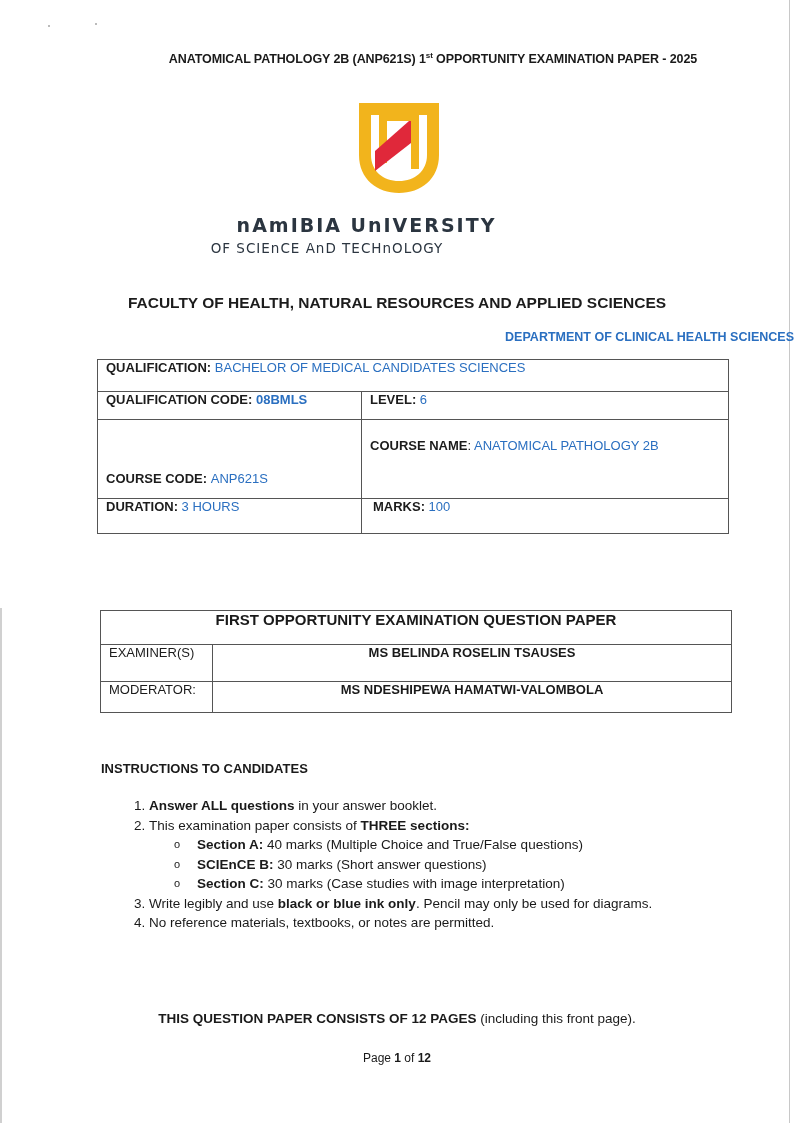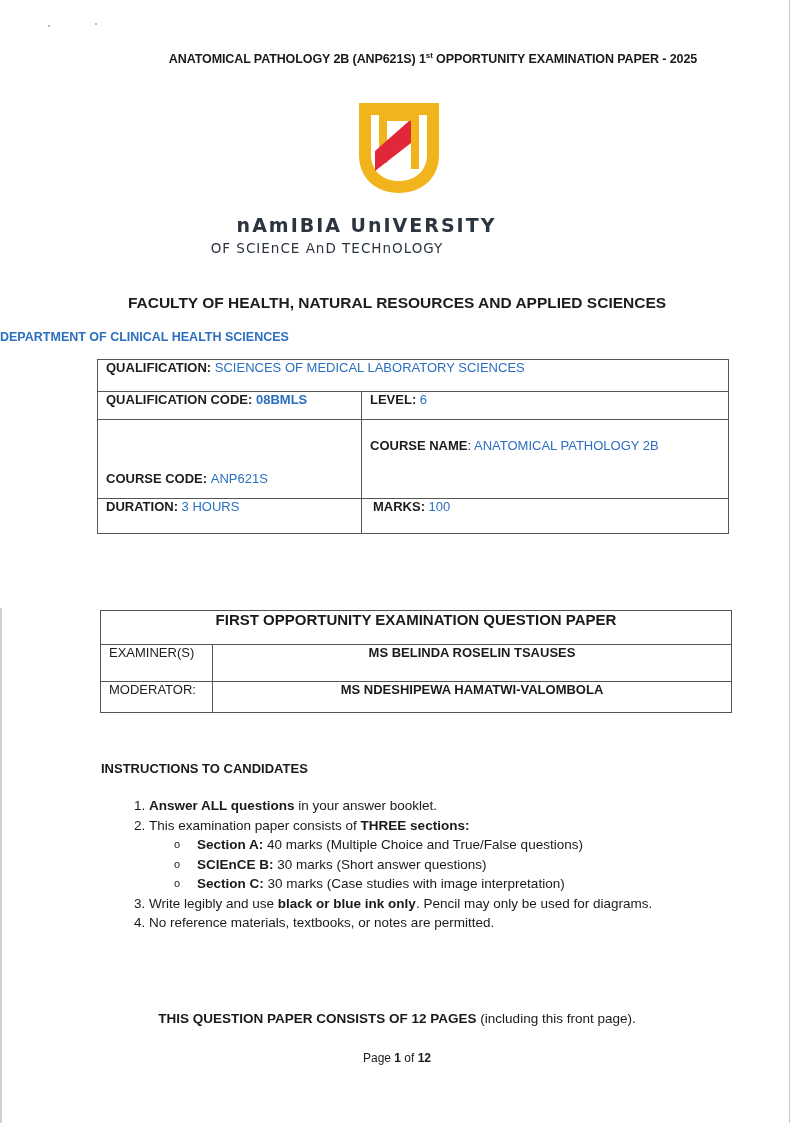--- a/index.html
+++ b/index.html
@@ -28,21 +28,21 @@
   .uni-sub {
     position: absolute; top: 240px; left: 0; width: 654px; text-align: center;
     font-family: "DejaVu Sans", sans-serif; font-size: 13.5px; letter-spacing: 1px; color: #2b3540;
   }
 
   .faculty {
     position: absolute; top: 294px; left: 0; width: 794px; text-align: center;
     font-size: 15.5px; font-weight: bold; color: #1c1c1c;
   }
   .department {
-    position: absolute; top: 330px; left: 0; width: 794px; text-align: left;
+    position: absolute; top: 330px; left: 0; width: 794px; text-align: right;
     font-size: 12.5px; font-weight: bold; color: #2a6fc0;
   }
 
   table.info {
     position: absolute; left: 97px; top: 359px; width: 632px;
     border-collapse: collapse; font-size: 13px;
   }
   table.info td {
     border: 1.3px solid #555; padding: 0 8px; vertical-align: top;
   }
@@ -112,21 +112,21 @@
 <div class="uni-name">nAmIBIA UnIVERSITY</div>
 <div class="uni-sub">OF SCIEnCE AnD TECHnOLOGY</div>
 
 <div class="faculty">FACULTY OF HEALTH, NATURAL RESOURCES AND APPLIED SCIENCES</div>
 <div class="department">DEPARTMENT OF CLINICAL HEALTH SCIENCES</div>
 
 <table class="info">
   <tbody>
       <tr class="r1">
     <td colspan="2">
-      <span class="lbl">QUALIFICATION: </span><span class="val">SCIENCES OF MEDICAL LABORATORY SCIENCES</span>
+      <span class="lbl">QUALIFICATION: </span><span class="val">BACHELOR OF MEDICAL CANDIDATES SCIENCES</span>
     </td>
   </tr>
   <tr class="r2">
     <td class="c-left">
       <span class="lbl">QUALIFICATION CODE:  </span><span class="val" style="font-weight:bold">08BMLS</span>
     </td>
     <td>
       <span class="lbl">LEVEL:  </span><span class="val">6</span>
     </td>
   </tr>

